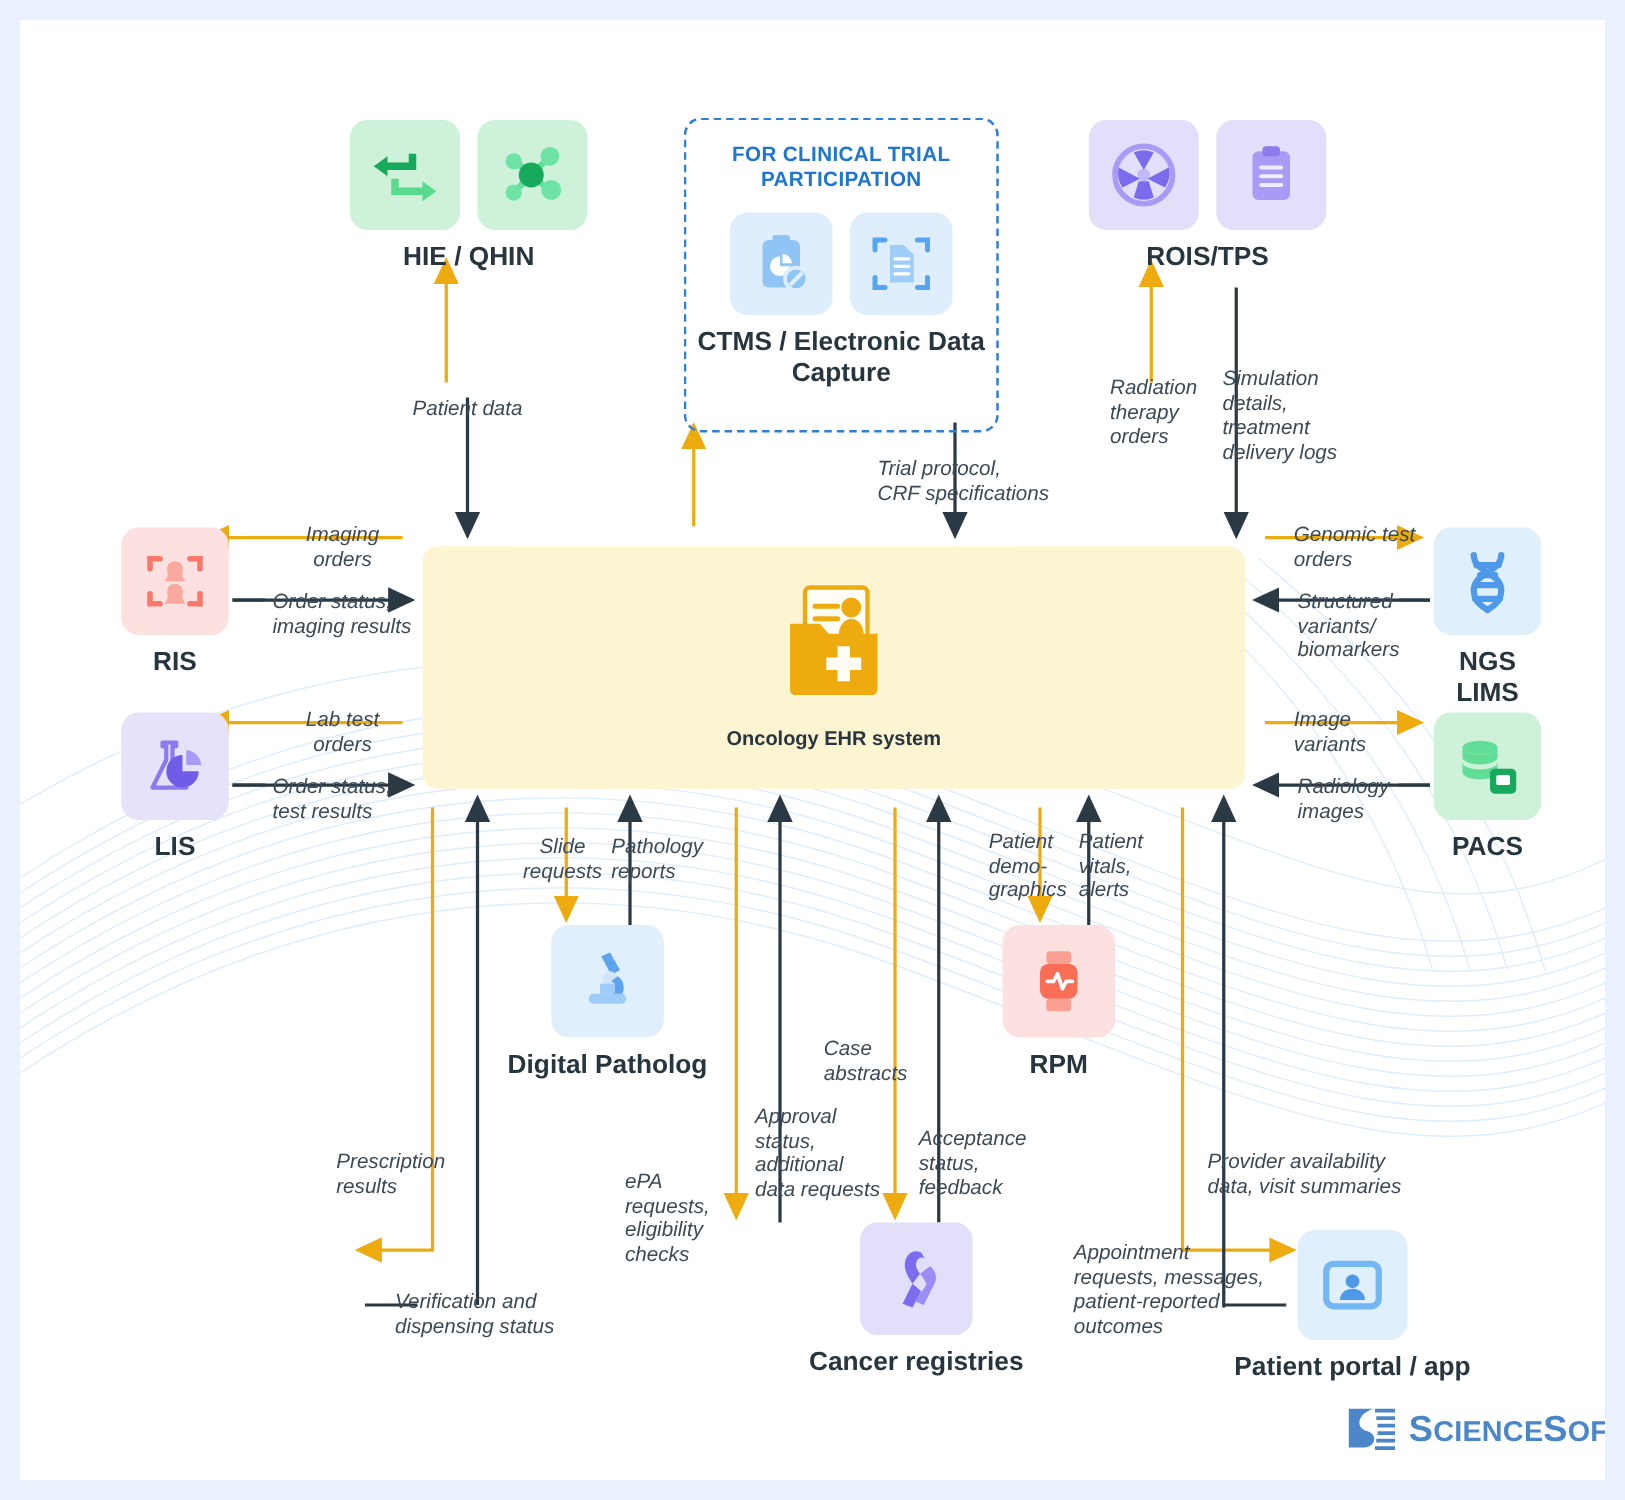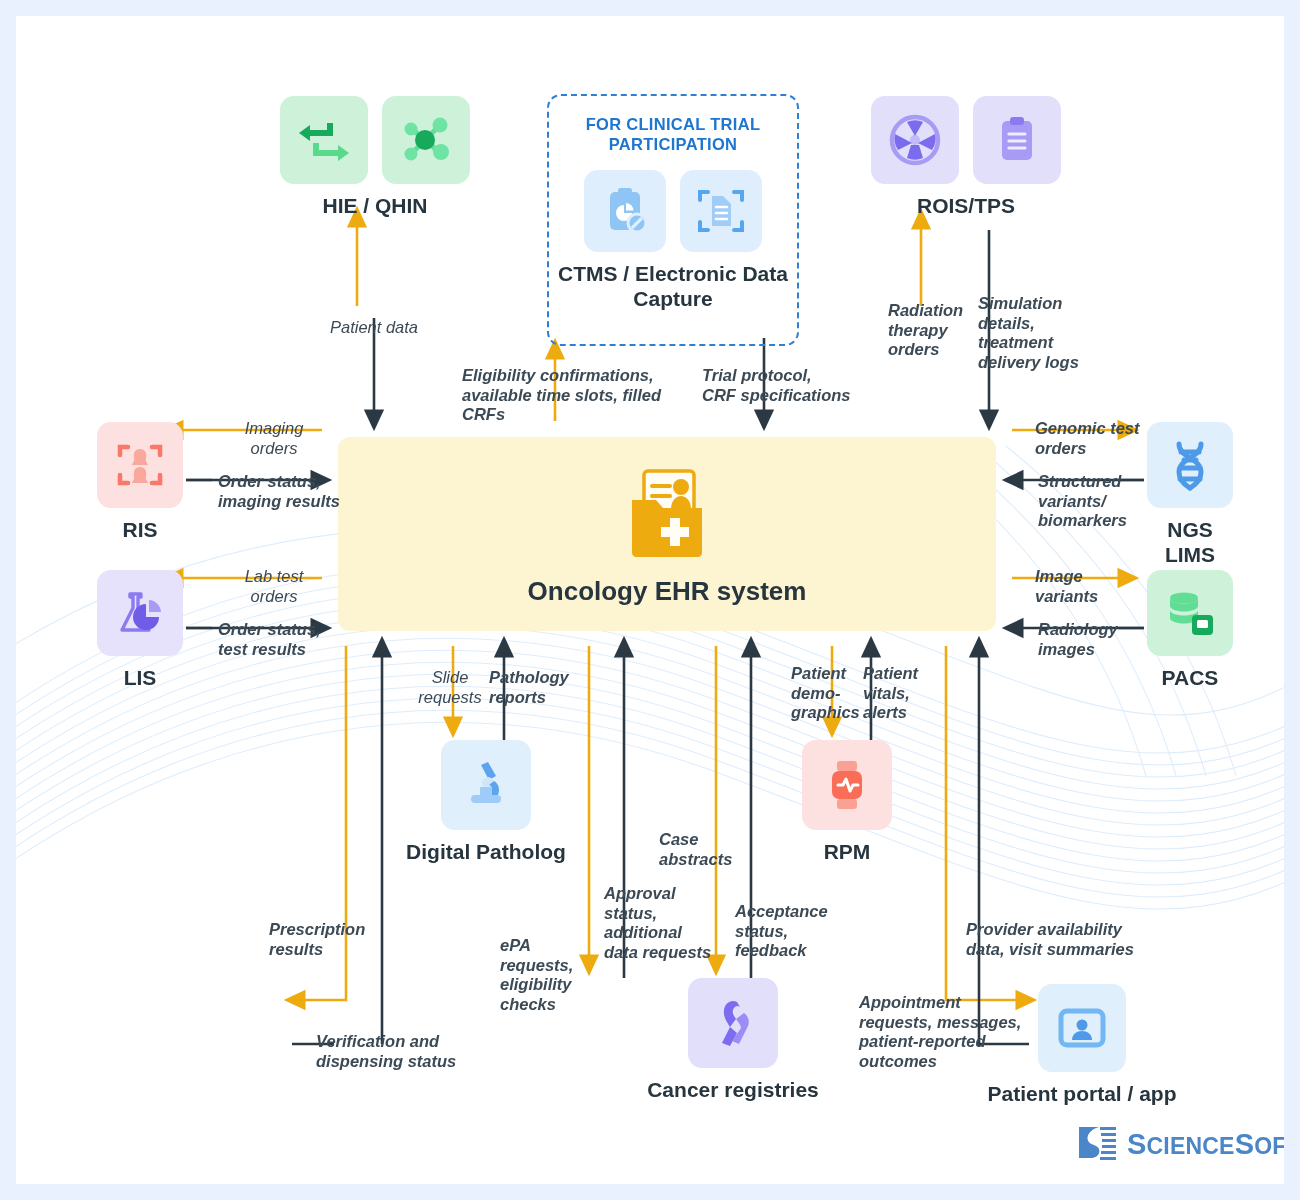--- a/index.html
+++ b/index.html
@@ -26,27 +26,27 @@
     font-size:21px;line-height:25px;margin-top:9px;
     font-family:"Liberation Sans", sans-serif;
   }
   .flowlabel{
     position:absolute;font-style:italic;color:#3c4a55;
     font-size:16.5px;line-height:19.5px;
     font-family:"Liberation Sans", sans-serif;
     white-space:pre-line;
   }
   .fl-c{text-align:center;}
-  .fl-l{text-align:left;font-weight:bold;}
+  .fl-l{text-align:left;}
   #ehrbox{
     position:absolute;left:322px;top:421px;width:658px;height:194px;
     background:#fdf4d2;border-radius:12px;
     display:flex;flex-direction:column;align-items:center;justify-content:center;
   }
-  #ehrbox .nodelabel{font-size:26px;margin-top:14px;}
+  #ehrbox .nodelabel{font-size:16px;margin-top:14px;}
   #ctmsbox{
     position:absolute;left:531px;top:78px;width:248px;height:248px;
     border:2px dashed #2f7fd4;border-radius:14px;
     display:flex;flex-direction:column;align-items:center;
   }
   .ctms-head{
     color:#1f76cf;font-weight:bold;font-size:16.5px;line-height:20px;
     text-align:center;margin-top:18px;letter-spacing:.3px;
   }
   .ctms-tiles{display:flex;gap:14px;margin-top:16px;}
@@ -364,22 +364,20 @@
         <circle cx="58" cy="22" r="8" fill="#edab10"></circle>
         <path d="M48 44 c0 -8 5 -13 10 -13 s10 5 10 13 Z" fill="#edab10"></path>
         <path d="M9 35 h24 l7 8 h39 v45 c0 2 -2 4 -4 4 h-62 c-2 0 -4 -2 -4 -4 Z" fill="#edab10"></path>
         <path d="M38 62 h9 v-9 h10 v9 h9 v10 h-9 v9 h-10 v-9 h-9 Z" fill="#fffdf4"></path>
       </svg>
     </div>
     <div class="nodelabel">Oncology EHR system</div>
   </div>
 
   <div class="flowlabel fl-c" style="left:288px;top:302px;width:140px;">Patient data</div>
-  <div class="flowlabel fl-l" style="left:446px;top:350px;width:235px;">Eligibility confirmations,
-available time slots, filled CRFs</div>
   <div class="flowlabel fl-l" style="left:686px;top:350px;width:160px;">Trial protocol,
 CRF specifications</div>
   <div class="flowlabel fl-l" style="left:872px;top:285px;width:70px;">Radiation
 therapy
 orders</div>
   <div class="flowlabel fl-l" style="left:962px;top:278px;width:110px;">Simulation
 details,
 treatment
 delivery logs</div>
 

